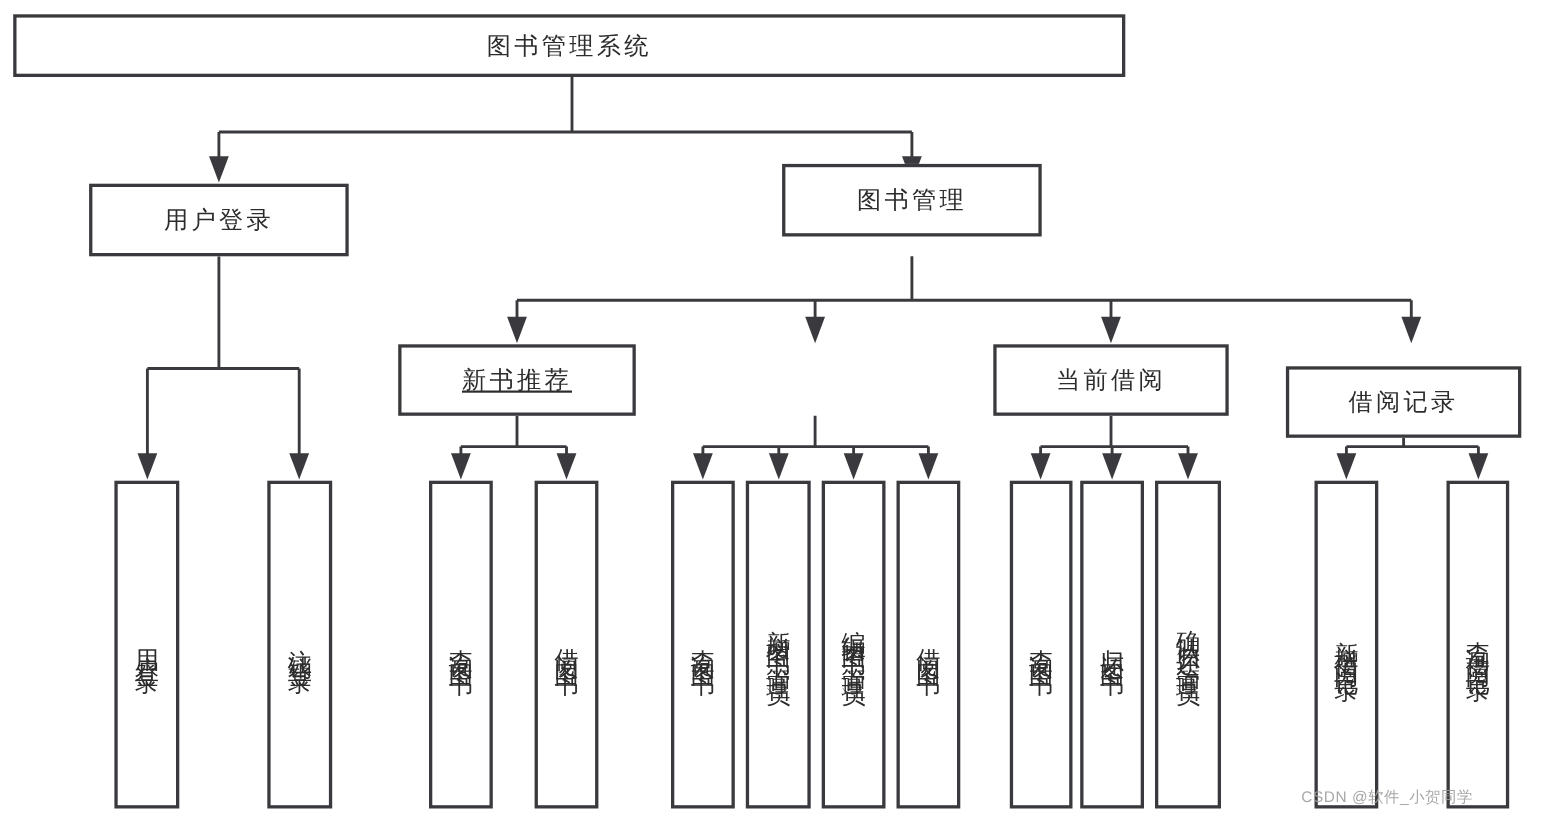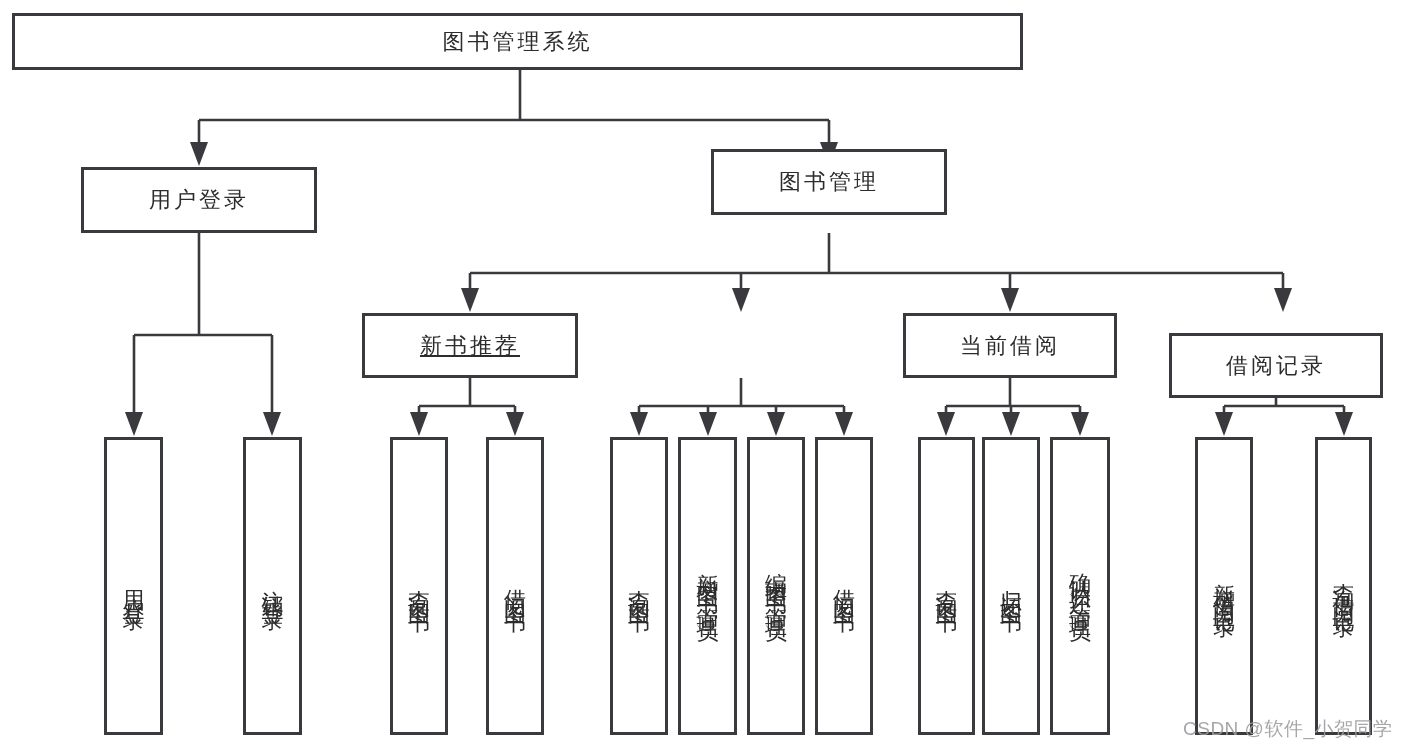--- a/index.html
+++ b/index.html
@@ -64,21 +64,21 @@
   .lf-9  { left:918px;  width:57px; }
   .lf-10 { left:982px;  width:58px; }
   .lf-11 { left:1050px; width:60px; }
   .lf-12 { left:1195px; width:58px; }
   .lf-13 { left:1315px; width:57px; }
   .watermark {
     position: absolute;
     left: 1183px;
     top: 716px;
     z-index: 5;
-    font-size: 19px;
+    font-size: 14px;
     color: #9d9d9d;
     opacity: 0.9;
     letter-spacing: 0.5px;
     white-space: nowrap;
   }
   .cline { stroke:#3a3a3e; stroke-width:2.6; fill:none; }
   .chead { fill:#3a3a3e; stroke:none; }
 </style>
 </head>
 <body>

